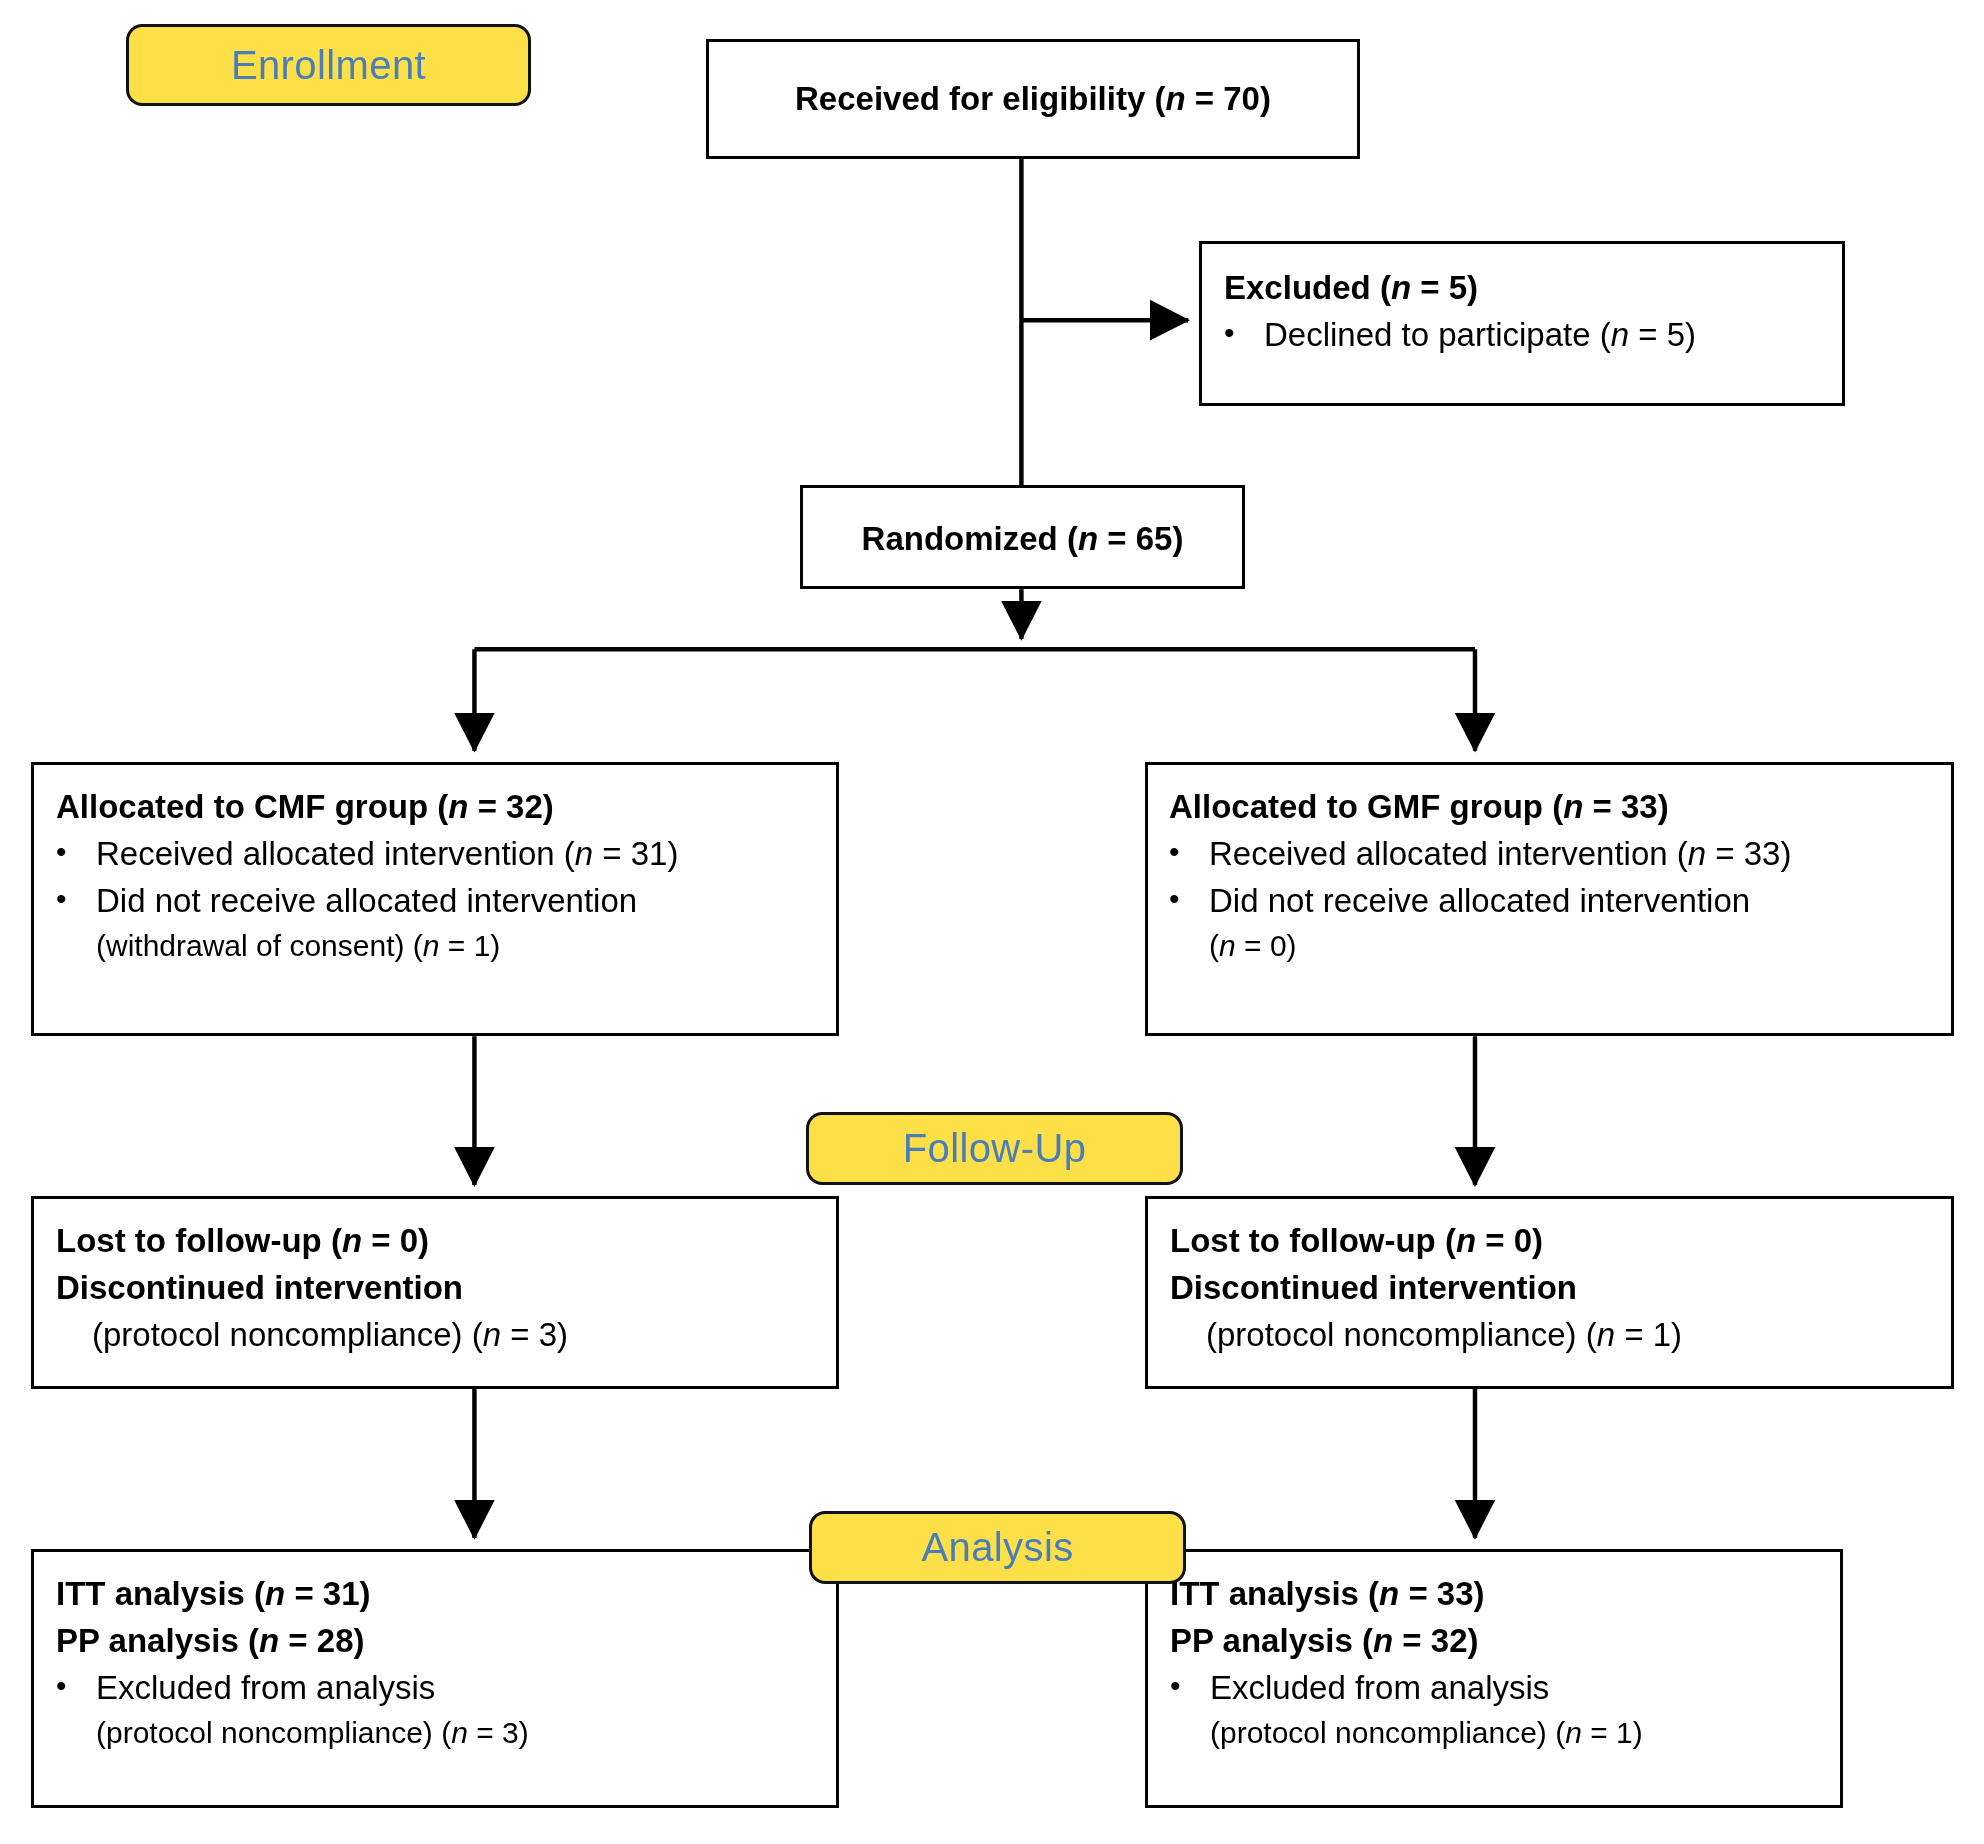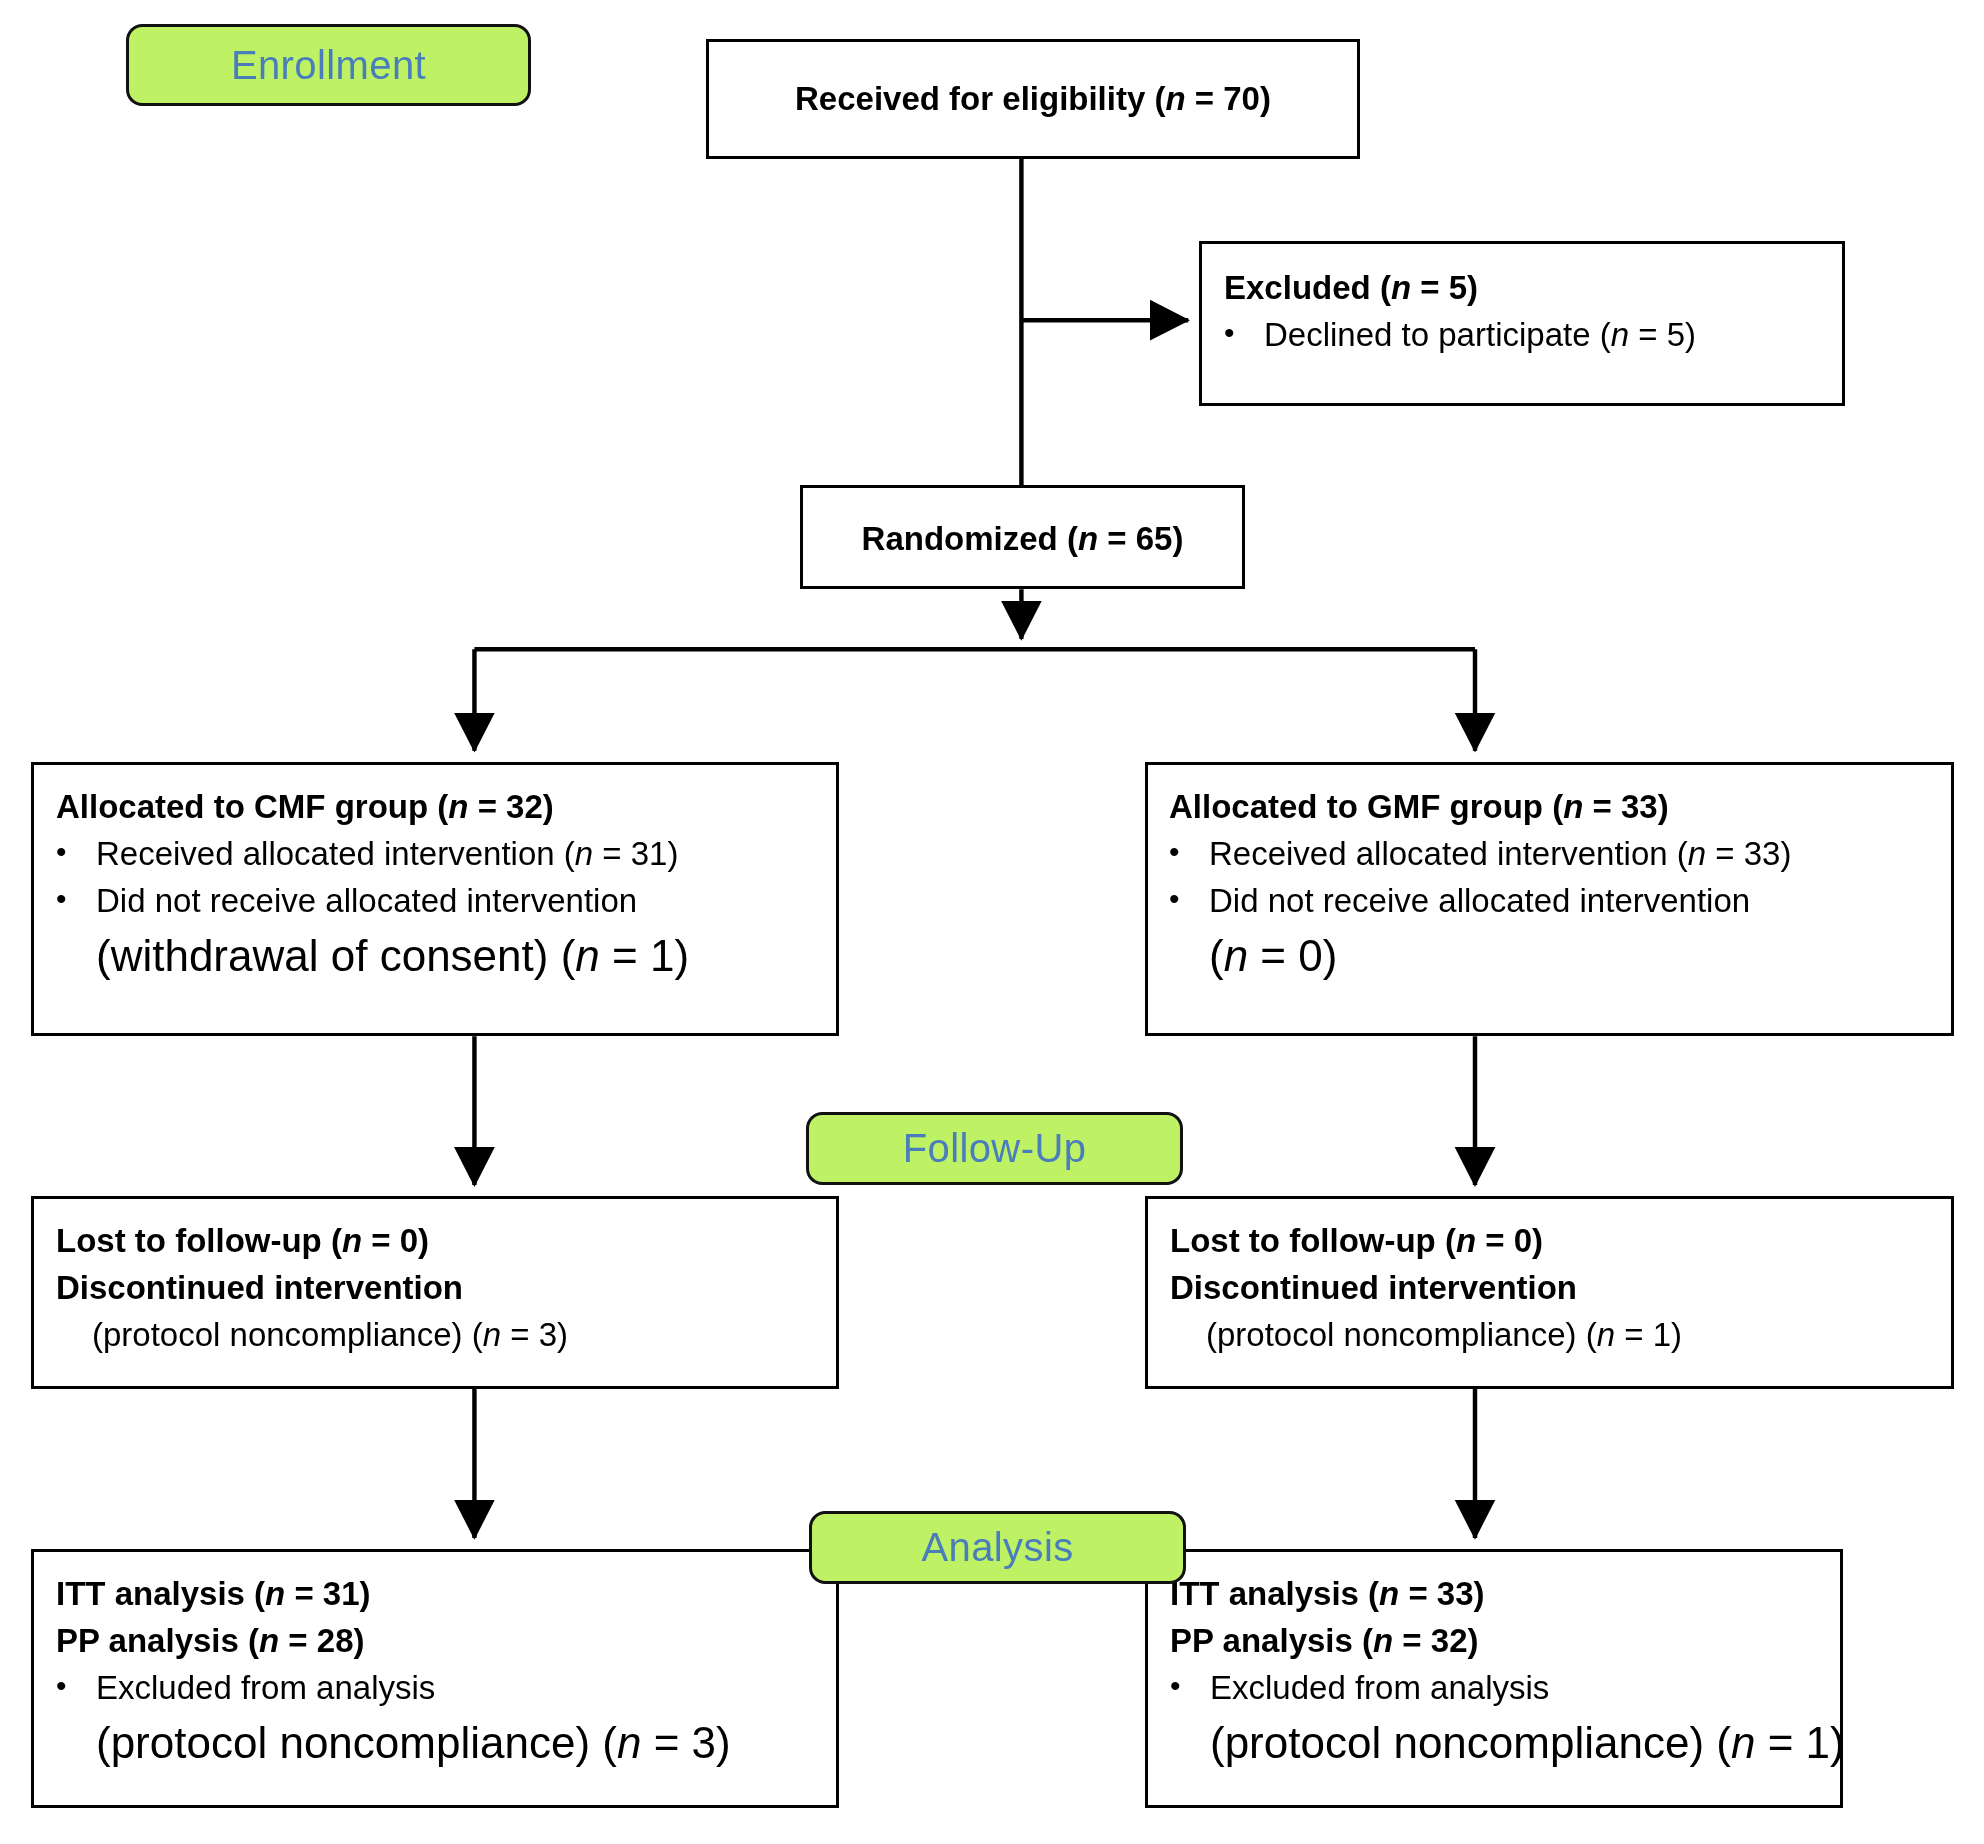--- a/index.html
+++ b/index.html
@@ -49,35 +49,35 @@
   }
   .box .bullet-row .bul {
     width: 40px;
     flex: 0 0 40px;
     text-align: left;
     font-size: 30px;
     line-height: 1.42;
   }
   .box .bullet-row .btxt { white-space: nowrap; }
   .box .cont {
-    font-size: 44px;
+    font-size: 30px;
     line-height: 1.42;
     padding-left: 40px;
     white-space: nowrap;
   }
   .box .cont-sm {
     font-size: 33px;
     line-height: 1.42;
     padding-left: 36px;
     white-space: nowrap;
   }
   .stage-label {
     position: absolute;
     box-sizing: border-box;
-    background: #bef264;
+    background: #fde047;
     border: 3.7px solid #111111;
     border-radius: 16.3px;
     display: flex;
     align-items: center;
     justify-content: center;
     z-index: 5;
     color: #4a7ebb;
     font-size: 40px;
     font-weight: normal;
     letter-spacing: 0.4px;

